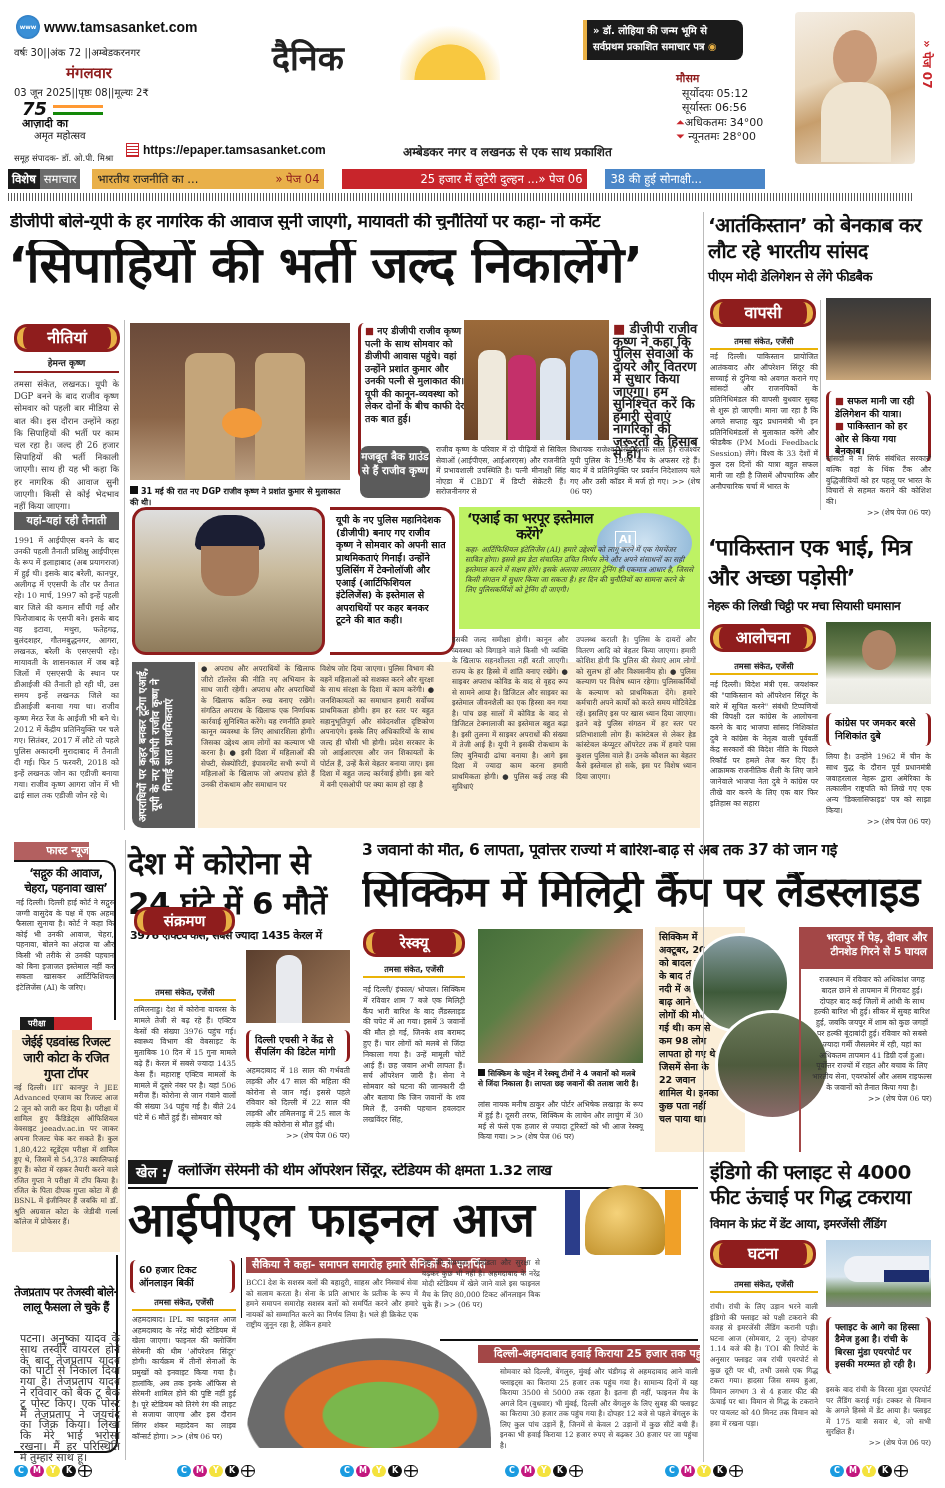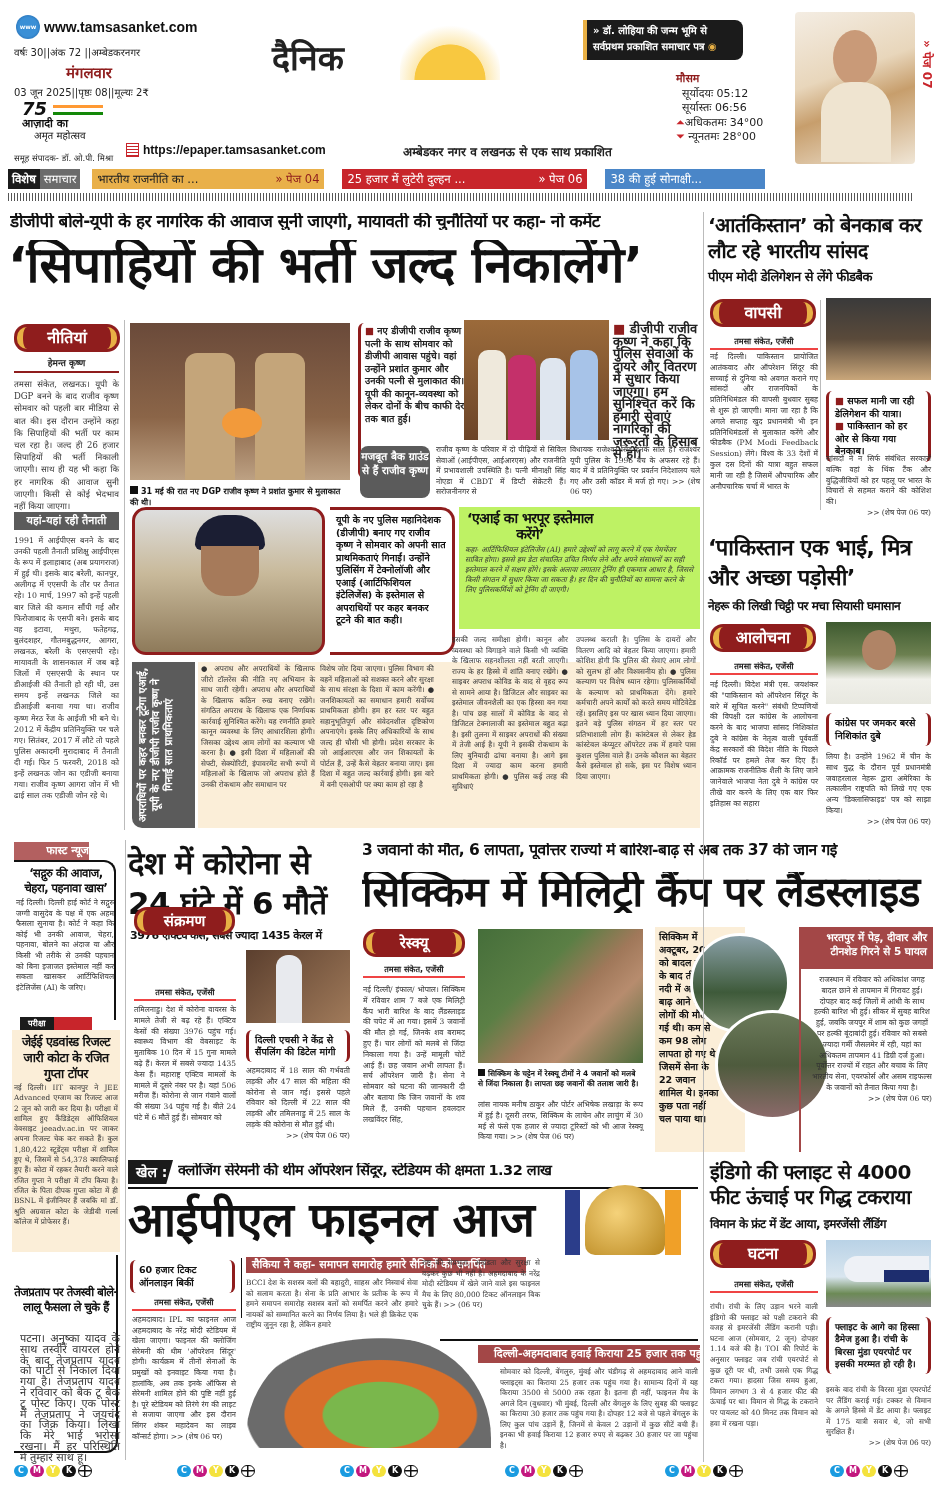--- a/index.html
+++ b/index.html
@@ -1,20 +1,20 @@
 <!DOCTYPE html>
 <html><head>
 <meta charset="utf-8">
 <style>
 *{box-sizing:border-box;margin:0;padding:0}
 body{width:945px;height:1488px;background:#fff;font-family:"DejaVu Sans","Liberation Sans",sans-serif;color:#222;position:relative;overflow:hidden}
 .abs{position:absolute}
 .small{font-size:8.5px;line-height:12.2px;color:#333;text-align:justify;font-family:"DejaVu Serif",serif}
 .label-box{background:#8f1d1d;color:#fff;font-weight:bold;text-align:center;border-radius:10px;border-left:6px solid #e8b045;border-right:6px solid #e8b045;box-shadow:0 0 0 3px #8f1d1d}
-.byline{font-size:9px;text-align:center;color:#222;border-bottom:2px solid #ef4444;padding-bottom:2px;font-weight:bold}
+.byline{font-size:9px;text-align:center;color:#222;border-bottom:2px solid #eab308;padding-bottom:2px;font-weight:bold}
 .headline{font-weight:bold;color:#111;letter-spacing:-0.5px;line-height:1}
 .photo{background:#777;overflow:hidden}
 .callout{border-left:3px solid #8f1d1d;border-right:3px solid #8f1d1d;border-radius:6px;padding:4px 6px;font-size:11px;line-height:14px;font-weight:bold;color:#111}
 .cmyk{display:flex;gap:2px;align-items:center}
 .cmyk span{width:14px;height:12px;border-radius:6px;font-size:8px;color:#fff;text-align:center;line-height:12px;font-weight:bold}
 .cmyk .c{background:#1a9be0}.cmyk .m{background:#c2177e}.cmyk .y{background:#f4e23c;color:#fff}.cmyk .k{background:#111}
 .cmyk .x{width:14px;height:12px;border:1.5px solid #111;border-radius:6px;background:linear-gradient(#111,#111) center/1.5px 100% no-repeat,linear-gradient(#111,#111) center/100% 1.5px no-repeat}
 .rule-v{position:absolute;width:1px;background:#999}
 </style>
 </head>
@@ -65,21 +65,21 @@
 
 <div class="abs" style="left:8px;top:169px;width:905px;height:20px;display:flex;gap:12px;font-size:11.5px;line-height:20px">
   <div style="display:flex">
     <span style="background:#1b1b1b;color:#fff;padding:0 4px;font-weight:bold">विशेष</span>
     <span style="background:#6b6b6b;color:#fff;padding:0 4px">समाचार</span>
   </div>
   <div style="background:#e9b04a;width:232px;padding:0 5px;display:flex;justify-content:space-between;color:#222">
       <span>भारतीय राजनीति का ...</span>
       <span style="color:#8f1d1d">» <span>पेज 04</span></span>
     </div>
-  <div style="background:#c8252b;width:245px;padding:0 5px;display:flex;justify-content:space-between;color:#fff;margin-left:6px">
+  <div style="background:#c8252b;width:245px;padding:0 5px;display:flex;justify-content:flex-end;color:#fff;margin-left:6px">
       <span>25 हजार में लुटेरी दुल्हन ...</span>
       <span>» <span>पेज 06</span></span>
     </div>
   <div style="background:#4a86c8;width:160px;padding:0 5px;color:#fff;margin-left:6px"><span>38 की हुई सोनाक्षी...</span></div>
 </div>
 <div class="abs" style="left:8px;top:193px;width:905px;height:8px;background:repeating-linear-gradient(90deg,#555 0 1px,#fff 1px 3px)"></div>
 
 <div class="abs headline" style="left:10px;top:213px;width:690px;font-size:17px;font-weight:bold;white-space:nowrap;overflow:hidden">डीजीपी बोले-यूपी के हर नागरिक की आवाज सुनी जाएगी, मायावती की चुनौतियों पर कहा- नो कमेंट</div>
 <div class="abs headline" style="left:8px;top:240px;width:690px;font-size:50px;white-space:nowrap;overflow:hidden">‘सिपाहियों की भर्ती जल्द निकालेंगे’</div>
 
@@ -111,20 +111,23 @@
 <div class="abs small" style="left:14px;top:535px;width:105px;font-size:7.8px;line-height:11.1px">1991 में आईपीएस बनने के बाद उनकी पहली तैनाती प्रशिक्षु आईपीएस के रूप में इलाहाबाद (अब प्रयागराज) में हुई थी। इसके बाद बरेली, कानपुर, अलीगढ़ में एएसपी के तौर पर तैनात रहे। 10 मार्च, 1997 को इन्हें पहली बार जिले की कमान सौंपी गई और फिरोजाबाद के एसपी बने। इसके बाद वह इटावा, मथुरा, फतेहगढ़, बुलंदशहर, गौतमबुद्धनगर, आगरा, लखनऊ, बरेली के एसएसपी रहे। मायावती के शासनकाल में जब बड़े जिलों में एसएसपी के स्थान पर डीआईजी की तैनाती हो रही थी, उस समय इन्हें लखनऊ जिले का डीआईजी बनाया गया था। राजीव कृष्ण मेरठ रेंज के आईजी भी बने थे। 2012 में केंद्रीय प्रतिनियुक्ति पर चले गए। सितंबर, 2017 में लौटे तो पहले पुलिस अकादमी मुरादाबाद में तैनाती दी गई। फिर 5 फरवरी, 2018 को इन्हें लखनऊ जोन का एडीजी बनाया गया। राजीव कृष्ण आगरा जोन में भी ढाई साल तक एडीजी जोन रहे थे।</div>
 
 <div class="abs photo" style="left:132px;top:507px;width:193px;height:148px;border:3px solid #8f1d1d;border-radius:14px;background:linear-gradient(180deg,#dedede 0%,#c8b99a 45%,#8e7a5a 100%)">
   <div style="position:absolute;left:60px;top:5px;width:70px;height:35px;background:#1b1e33;border-radius:30px 30px 6px 6px"></div>
   <div style="position:absolute;left:66px;top:36px;width:58px;height:50px;background:#a67a5a;border-radius:0 0 24px 24px"></div>
 </div>
 <div class="abs" style="left:330px;top:507px;width:125px;height:148px;border:3px solid #8f1d1d;border-radius:0 14px 14px 0;border-left:none;padding:4px 6px;font-size:9.5px;line-height:12.5px;font-weight:bold;color:#111"><span>यूपी के नए पुलिस महानिदेशक (डीजीपी) बनाए गए राजीव कृष्ण ने सोमवार को अपनी सात प्राथमिकताएं गिनाईं। उन्होंने पुलिसिंग में टेक्नोलॉजी और एआई (आर्टिफिशियल इंटेलिजेंस) के इस्तेमाल से अपराधियों पर कहर बनकर टूटने की बात कही।</span></div>
 
 <div class="abs" style="left:459px;top:507px;width:241px;height:122px;background:#bef264">
   <div class="headline" style="position:absolute;left:6px;top:3px;width:130px;font-size:14px;text-align:center;line-height:16px">‘एआई का भरपूर इस्तेमाल करेंगे’</div>
+  <div style="position:absolute;right:8px;top:6px;width:95px;height:60px;border-radius:50%;background:radial-gradient(circle,#cfe3f2,#8cb5d6)">
+      <span style="position:absolute;left:18px;top:18px;color:#fff;font-size:11px;font-weight:bold;border:1px solid #fff;padding:1px 3px">AI</span>
+    </div>
   <div style="position:absolute;left:6px;top:38px;width:230px;font-size:7.3px;line-height:10px;font-style:italic;color:#333;font-family:'DejaVu Serif',serif">कहा- आर्टिफिशियल इंटेलिजेंस (AI) हमारे उद्देश्यों को लागू करने में एक गेमचेंजर साबित होगा। इससे हम डेटा संचालित उचित निर्णय लेने और अपने संसाधनों का सही इस्तेमाल करने में सक्षम होंगे। इसके अलावा लगातार ट्रेनिंग ही एकमात्र आधार है, जिससे किसी संगठन में सुधार किया जा सकता है। हर दिन की चुनौतियों का सामना करने के लिए पुलिसकर्मियों को ट्रेनिंग दी जाएगी।</div>
 </div>
 
 <div class="abs" style="left:132px;top:662px;width:63px;height:166px;background:#5b5b5b;border-radius:0 10px 0 0;color:#fff;font-size:10.5px;line-height:13px;font-weight:bold;writing-mode:vertical-rl;transform:rotate(180deg);padding:4px;text-align:center"><span>अपराधियों पर कहर बनकर टूटेगा एआई, यूपी के नए डीजीपी राजीव कृष्ण ने गिनाईं सात प्राथमिकताएं</span></div>
 <div class="abs" style="left:198px;top:662px;width:502px;height:166px;background:#fbeed8"></div>
 <div class="abs small" style="left:201px;top:664px;width:114px;font-size:7.3px;line-height:10.5px">● अपराध और अपराधियों के खिलाफ जीरो टॉलरेंस की नीति नए अभियान के साथ जारी रहेगी। अपराध और अपराधियों के खिलाफ कठिन रुख बनाए रखेंगे। संगठित अपराध के खिलाफ एक निर्णायक कार्रवाई सुनिश्चित करेंगे। यह रणनीति हमारे कानून व्यवस्था के लिए आधारशिला होगी। जिसका उद्देश्य आम लोगों का कल्याण भी करना है। ● इसी दिशा में महिलाओं की सेफ्टी, सेक्योरिटी, इंपावरमेंट सभी रूपों में महिलाओं के खिलाफ जो अपराध होते हैं उनकी रोकथाम और समाधान पर</div>
 <div class="abs small" style="left:320px;top:664px;width:114px;font-size:7.3px;line-height:10.5px">विशेष जोर दिया जाएगा। पुलिस विभाग की बहनें महिलाओं को सशक्त करने और सुरक्षा के साथ संरक्षा के दिशा में काम करेंगी। ● जनशिकायतों का समाधान हमारी सर्वोच्च प्राथमिकता होगी। हम हर स्तर पर बहुत सहानुभूतिपूर्ण और संवेदनशील दृष्टिकोण अपनाएंगे। इसके लिए अधिकारियों के साथ जल्द ही चौसी भी होगी। प्रदेश सरकार के जो आईआरएस और जन शिकायतों के पोर्टल हैं, उन्हें कैसे बेहतर बनाया जाए। इस दिशा में बहुत जल्द कार्रवाई होगी। इस बारे में बनी एसओपी पर क्या काम हो रहा है</div>
 <div class="abs small" style="left:452px;top:635px;width:116px;font-size:7.3px;line-height:10.5px">इसकी जल्द समीक्षा होगी। कानून और व्यवस्था को बिगाड़ने वाले किसी भी व्यक्ति के खिलाफ सहनशीलता नहीं बरती जाएगी। राज्य के हर हिस्से में शांति बनाए रखेंगे। ● साइबर अपराध कोविड के बाद से वृहद रूप से सामने आया है। डिजिटल और साइबर का इस्तेमाल जीवनशैली का एक हिस्सा बन गया है। पांच छह सालों में कोविड के बाद से डिजिटल टेक्नालाजी का इस्तेमाल बहुत बढ़ा है। इसी तुलना में साइबर अपराधों की संख्या में तेजी आई है। यूपी ने इसकी रोकथाम के लिए बुनियादी ढांचा बनाया है। आगे इस दिशा में ज्यादा काम करना हमारी प्राथमिकता होगी। ● पुलिस कई तरह की सुविधाएं</div>
 <div class="abs small" style="left:576px;top:635px;width:120px;font-size:7.3px;line-height:10.5px">उपलब्ध कराती है। पुलिस के दायरों और वितरण आदि को बेहतर किया जाएगा। हमारी कोशिश होगी कि पुलिस की सेवाएं आम लोगों को सुलभ हों और विश्वसनीय हो। ● पुलिस कल्याण पर विशेष ध्यान रहेगा। पुलिसकर्मियों के कल्याण को प्राथमिकता देंगे। हमारे कर्मचारी अपने कार्यों को करते समय मोटिवेटेड रहें। इसलिए इस पर खास ध्यान दिया जाएगा। इतने बड़े पुलिस संगठन में हर स्तर पर प्रतिभाशाली लोग हैं। कांस्टेबल से लेकर हेड कांस्टेबल कंप्यूटर ऑपरेटर तक में हमारे पास कुशल पुलिस वाले हैं। उनके कौशल का बेहतर कैसे इस्तेमाल हो सके, इस पर विशेष ध्यान दिया जाएगा।</div>
 

